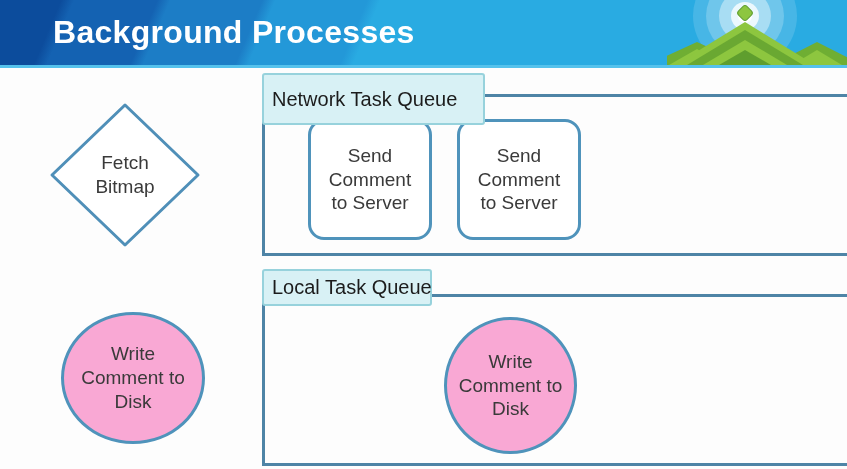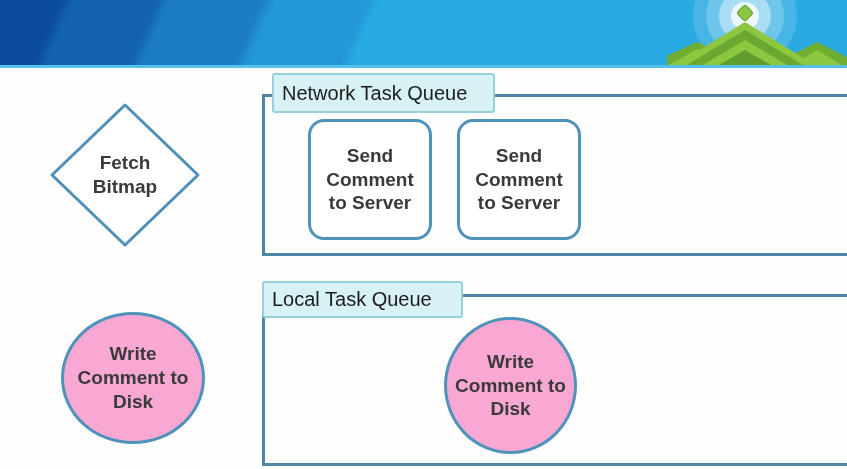--- a/index.html
+++ b/index.html
@@ -32,43 +32,42 @@
     letter-spacing:0.3px; white-space:nowrap;
   }
   .logo { position:absolute; right:0; top:0; width:180px; height:65px; }
 
   
   .shape-text {
     position:absolute; inset:0;
     display:flex; align-items:center; justify-content:center; text-align:center;
     font-size:19px; line-height:1.25; color:#3a3a3a;
     white-space:pre-line;
-    font-weight:bold;
   }
 
   .diamond-wrap { position:absolute; left:45px; top:100px; width:160px; height:150px; }
   .diamond-wrap svg { position:absolute; inset:0; }
 
   .queue {
     position:absolute; box-sizing:border-box;
     border:3px solid #4e84a6; border-right:none;
     background:transparent;
   }
   .queue.network { left:262px; top:94px;  width:585px; height:162px; }
   .queue.local   { left:262px; top:294px; width:585px; height:172px; }
 
   .queue-label {
     position:absolute; box-sizing:border-box; z-index:3;
     background:#d8f1f5; border:2px solid #97d2dc; border-radius:3px;
     font-size:20px; color:#1c1c1c;
     padding-left:8px; display:flex; align-items:center;
     white-space:nowrap;
   }
-  .queue-label.network { left:272px; top:73px;  width:223px; height:40px; }
-  .queue-label.local   { left:262px; top:269px; width:201px; height:37px;margin-top:12px; }
+  .queue-label.network { left:262px; top:73px;  width:223px; height:52px; }
+  .queue-label.local   { left:262px; top:269px; width:170px; height:37px; }
 
   .task-box {
     position:absolute; box-sizing:border-box; z-index:2;
     width:124px; height:121px; top:119px;
     background:#ffffff;
     border:3px solid #4f93bb; border-radius:16px;
   }
   .task-box.t1 { left:308px; }
   .task-box.t2 { left:457px; }
 
@@ -79,20 +78,21 @@
   }
   .circle.left-disk  { left:61px;  top:312px; width:144px; height:132px; }
   .circle.queue-disk { left:444px; top:317px; width:133px; height:137px; }
 </style>
 </head>
 <body>
 
 <div class="slide">
 
   <div class="header">
+    <h1>Background Processes</h1>
     <svg class="logo" viewBox="0 0 180 65" preserveAspectRatio="none">
 
       <circle cx="78" cy="16" r="52" fill="rgba(255,255,255,0.14)"></circle>
       <circle cx="78" cy="16" r="39" fill="rgba(255,255,255,0.22)"></circle>
       <circle cx="78" cy="16" r="26" fill="rgba(255,255,255,0.40)"></circle>
       <circle cx="78" cy="16" r="14" fill="rgba(255,255,255,0.78)"></circle>
       <circle cx="78" cy="16" r="7" fill="rgba(255,255,255,0.95)"></circle>
 
       <rect x="72" y="7" width="12" height="12" rx="3" transform="rotate(45 78 13)" fill="#8dc63f" stroke="#5f9e2e" stroke-width="1"></rect>
 

